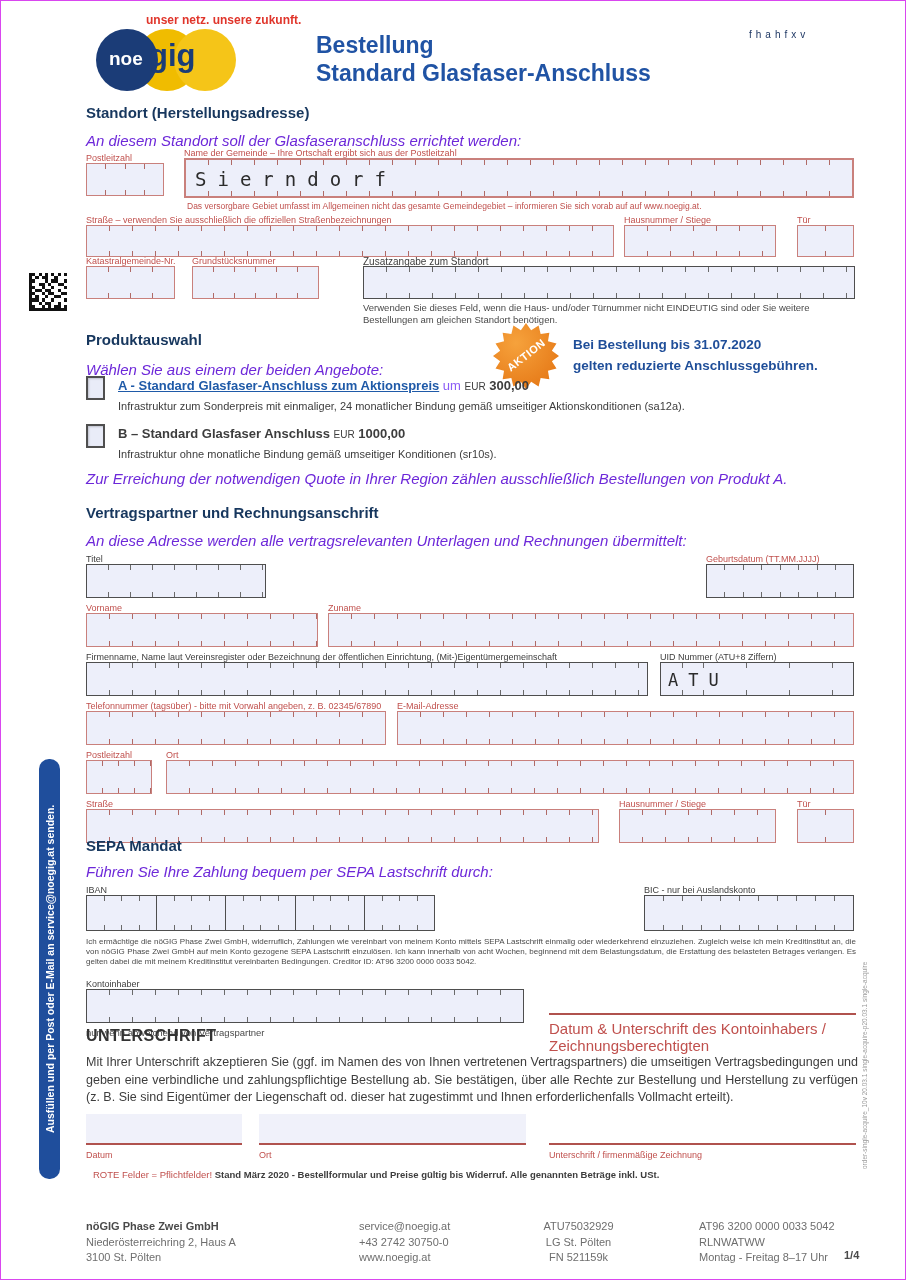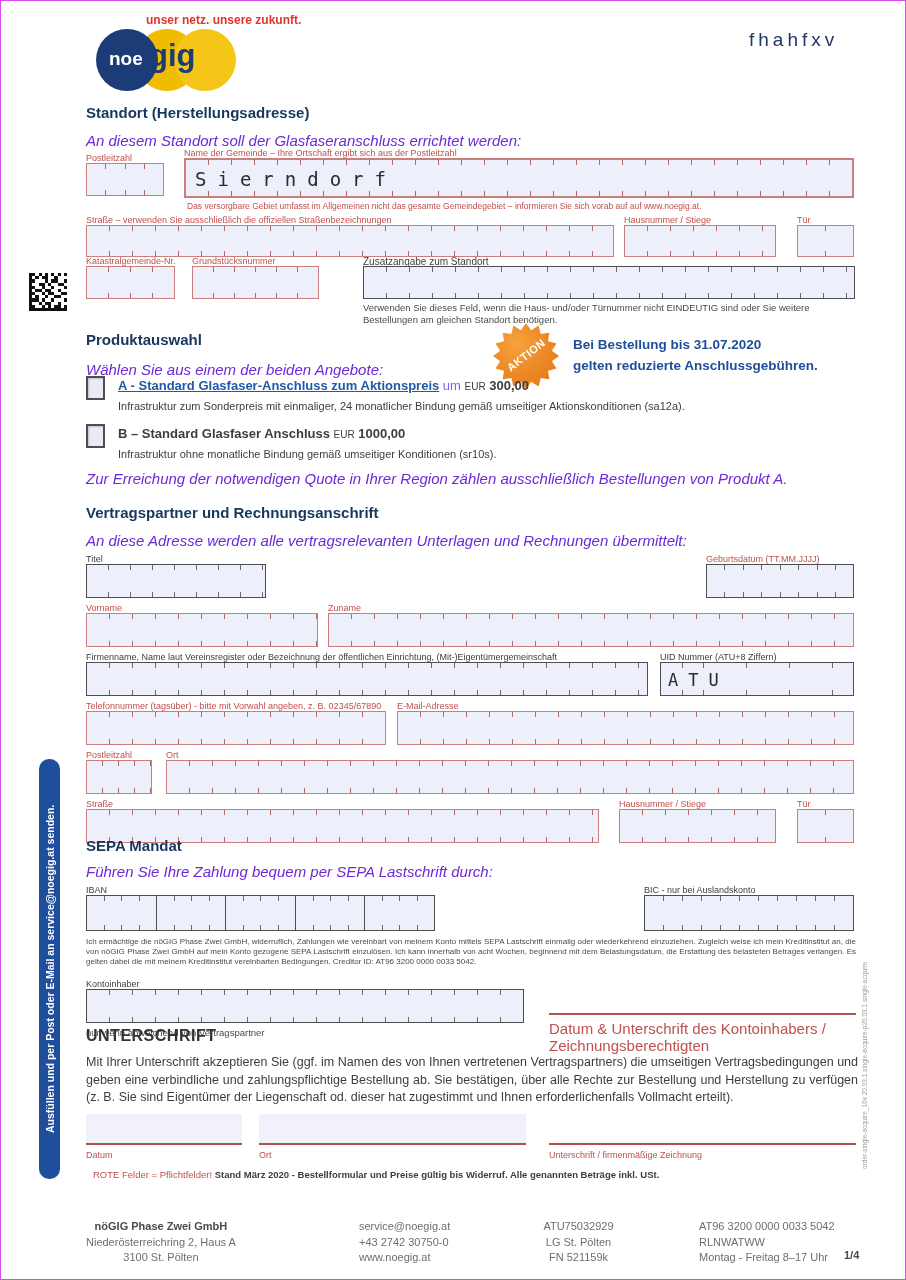--- a/index.html
+++ b/index.html
@@ -82,22 +82,26 @@
   <div class="abs" style="left:145px;top:12px;font-size:12px;font-weight:bold;color:#e0352b;">unser netz. unsere zukunft.</div>
 
   <div class="abs" style="left:95px;top:26px;width:145px;height:66px;">
     <div class="logo-circle" style="left:40px;top:2px;background:#f0bc00;"></div>
     <div class="logo-circle" style="left:78px;top:2px;background:#f5c518;"></div>
     <div class="logo-circle" style="left:0;top:2px;background:#1b3c77;"></div>
     <div class="abs" style="left:13px;top:21px;font-size:19px;font-weight:bold;color:#ffffff;">noe</div>
     <div class="abs" style="left:53px;top:11px;font-size:31px;font-weight:bold;color:#1b3c77;">gig</div>
   </div>
 
-
-  <div class="abs" style="left:748px;top:28px;font-size:19px;letter-spacing:4px;color:#1f3864;">fhahfxv</div>
+  <div class="abs" style="left:315px;top:30px;font-size:23px;font-weight:bold;color:#2053a4;line-height:28px;">
+    <div>Bestellung</div>
+    <div>Standard Glasfaser-Anschluss</div>
+  </div>
+
+  <div class="abs" style="left:748px;top:28px;font-size:10px;letter-spacing:4px;color:#1f3864;">fhahfxv</div>
 
   <div class="abs h2" style="left:85px;top:103px;">Standort (Herstellungsadresse)</div>
   <div class="abs intro" style="left:85px;top:131px;">An diesem Standort soll der Glasfaseranschluss errichtet werden:</div>
 
   <div class="abs lbl" style="left:85px;top:152px;">Postleitzahl</div>
   <div class="comb" style="left:85px;top:162px;width:78px;height:33px;--cell:19.5px;"></div>
 
   <div class="abs lbl" style="left:183px;top:147px;">Name der Gemeinde – Ihre Ortschaft ergibt sich aus der Postleitzahl</div>
   <div class="comb thick" style="left:183px;top:157px;width:670px;height:40px;">
     <div class="comb-value" style="line-height:38px;">Sierndorf</div>
@@ -273,21 +277,21 @@
   <div class="abs lbl" style="left:258px;top:1149px;">Ort</div>
 
   <div class="sigline" style="left:548px;top:1142px;width:307px;"></div>
   <div class="abs lbl" style="left:548px;top:1149px;">Unterschrift / firmenmäßige Zeichnung</div>
 
   <div class="abs" style="left:85px;top:1168px;font-size:9.5px;padding-left:7px;">
     <span style="color:#c0504d;">ROTE Felder = Pflichtfelder!</span>
     <span style="color:#3d3d3d;font-weight:600;">Stand März 2020 - Bestellformular und Preise gültig bis Widerruf. Alle genannten Beträge inkl. USt.</span>
   </div>
 
-  <div class="abs footer-line" style="left:85px;top:1218px;text-align:center;">
+  <div class="abs footer-line" style="left:85px;top:1218px;">
     <div style="font-weight:bold;color:#4a4a4a;">nöGIG Phase Zwei GmbH</div>
     <div>Niederösterreichring 2, Haus A</div>
     <div>3100 St. Pölten</div>
   </div>
   <div class="abs footer-line" style="left:358px;top:1218px;">
     <div>service@noegig.at</div>
     <div>+43 2742 30750-0</div>
     <div>www.noegig.at</div>
   </div>
   <div class="abs footer-line" style="left:515px;top:1218px;width:125px;text-align:center;">

